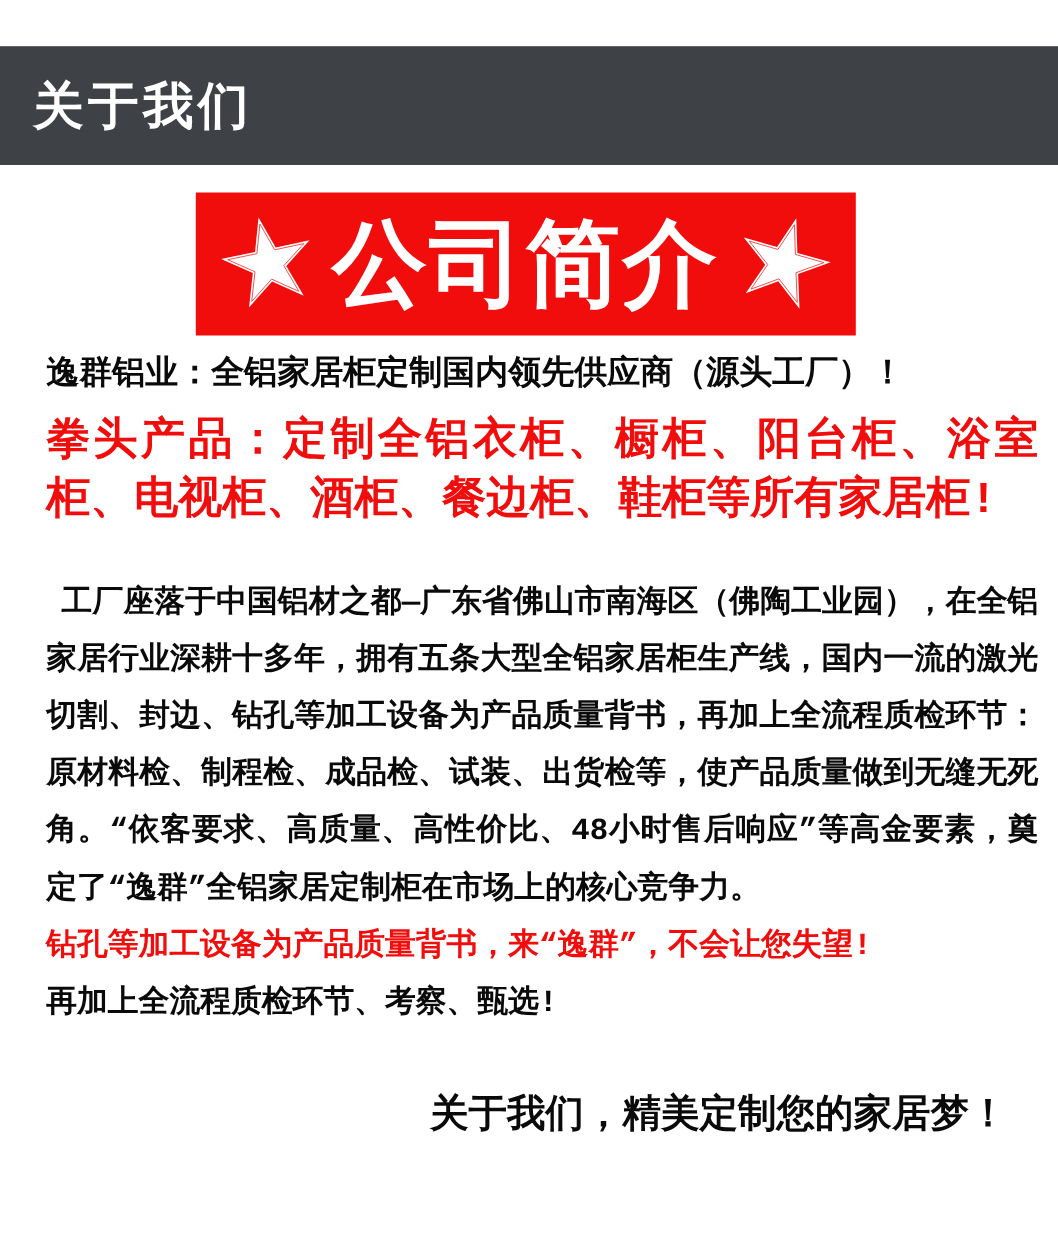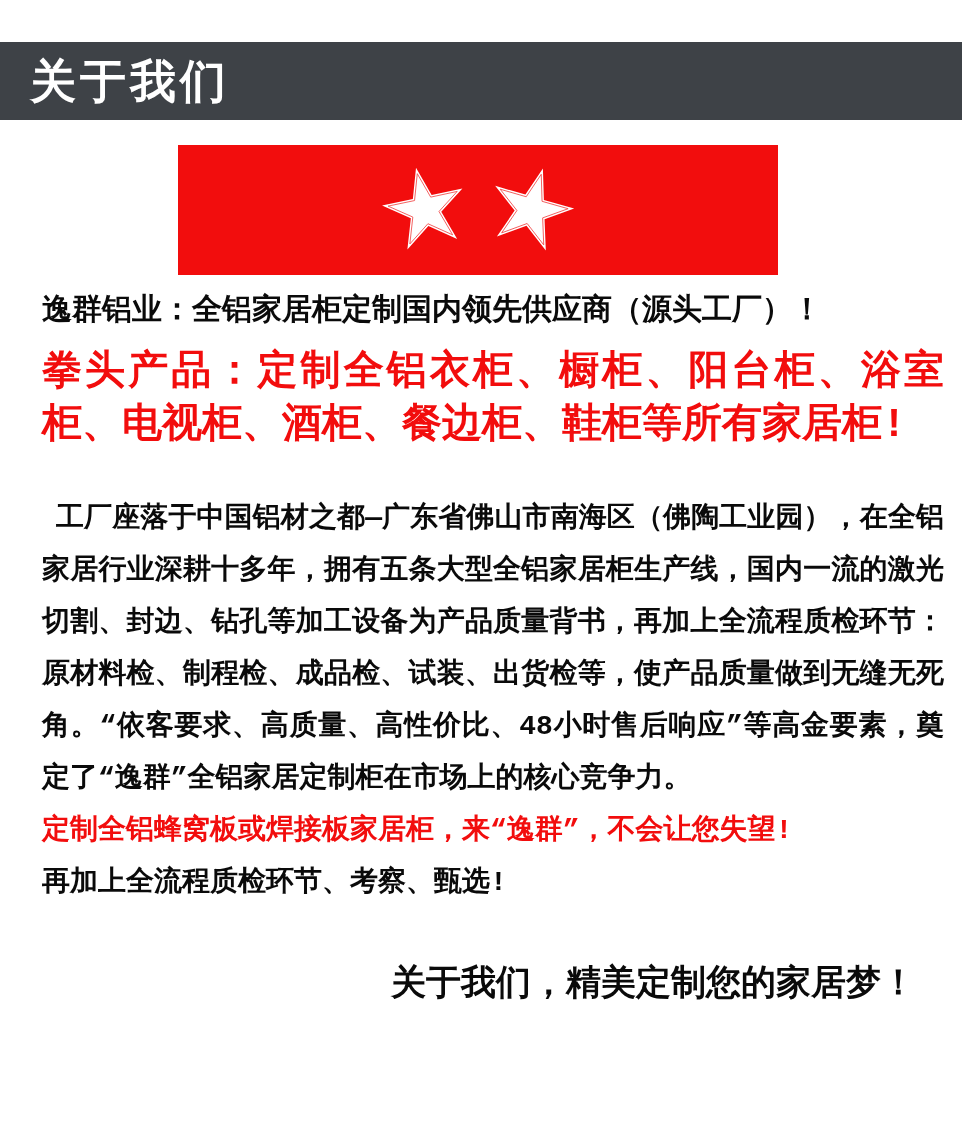--- a/index.html
+++ b/index.html
@@ -11,21 +11,21 @@
     width: 962px;
     height: 1140px;
     font-family: "Liberation Sans", sans-serif;
     font-weight: bold;
     color: #0a0a0a;
     overflow: hidden;
   }
   .top-gap { height: 42px; background: #ffffff; }
 
   .header-bar {
-    height: 78px;
+    height: 108px;
     background: var(--header_bg, #3e4247);
     display: flex;
     align-items: center;
     padding-left: 30px;
     box-sizing: border-box;
   }
   .header-title {
     color: #ffffff;
     font-size: 46px;
     font-weight: 900;
@@ -109,32 +109,33 @@
   <div class="header-title">关于我们</div>
 </div>
 
 <div class="banner">
   <span class="star star-left">
     <svg width="96" height="96" viewBox="0 0 100 100" xmlns="http://www.w3.org/2000/svg">
       <polygon points="50,5 60,36.2 92.8,36.1 66.2,55.3 76.5,86.4 50,67 23.5,86.4 33.8,55.3 7.2,36.1 40,36.2" fill="#ffffff"></polygon>
       <polygon points="50,5 60,36.2 92.8,36.1 66.2,55.3 76.5,86.4 50,67 23.5,86.4 33.8,55.3 7.2,36.1 40,36.2" fill="none" stroke="#f25050" stroke-width="1" transform="translate(7,7) scale(0.86)"></polygon>
     </svg>
   </span>
+  <span class="banner-title">公司简介</span>
   <span class="star star-right">
     <svg width="96" height="96" viewBox="0 0 100 100" xmlns="http://www.w3.org/2000/svg">
       <polygon points="50,5 60,36.2 92.8,36.1 66.2,55.3 76.5,86.4 50,67 23.5,86.4 33.8,55.3 7.2,36.1 40,36.2" fill="#ffffff"></polygon>
       <polygon points="50,5 60,36.2 92.8,36.1 66.2,55.3 76.5,86.4 50,67 23.5,86.4 33.8,55.3 7.2,36.1 40,36.2" fill="none" stroke="#f25050" stroke-width="1" transform="translate(7,7) scale(0.86)"></polygon>
     </svg>
   </span>
 </div>
 
 <div class="content">
   <div class="intro-line">逸群铝业：全铝家居柜定制国内领先供应商（源头工厂）！</div>
   <div class="products-line">拳头产品：定制全铝衣柜、橱柜、阳台柜、浴室柜、电视柜、酒柜、餐边柜、鞋柜等所有家居柜!</div>
 
   <div class="about-block">
     <div class="about-paragraph">工厂座落于中国铝材之都—广东省佛山市南海区（佛陶工业园），在全铝家居行业深耕十多年，拥有五条大型全铝家居柜生产线，国内一流的激光切割、封边、钻孔等加工设备为产品质量背书，再加上全流程质检环节：原材料检、制程检、成品检、试装、出货检等，使产品质量做到无缝无死角。“依客要求、高质量、高性价比、48小时售后响应”等高金要素，奠定了“逸群”全铝家居定制柜在市场上的核心竞争力。</div>
-    <div class="promo-line">定制全铝蜂窝板或焊接板家居柜，来“逸群”，不会让您失望!</div>
+    <div class="promo-line">钻孔等加工设备为产品质量背书，来“逸群”，不会让您失望!</div>
     <div class="welcome-line">再加上全流程质检环节、考察、甄选!</div>
   </div>
 
   <div class="footer-line">关于我们，精美定制您的家居梦！</div>
 </div>
 
 </body></html>

